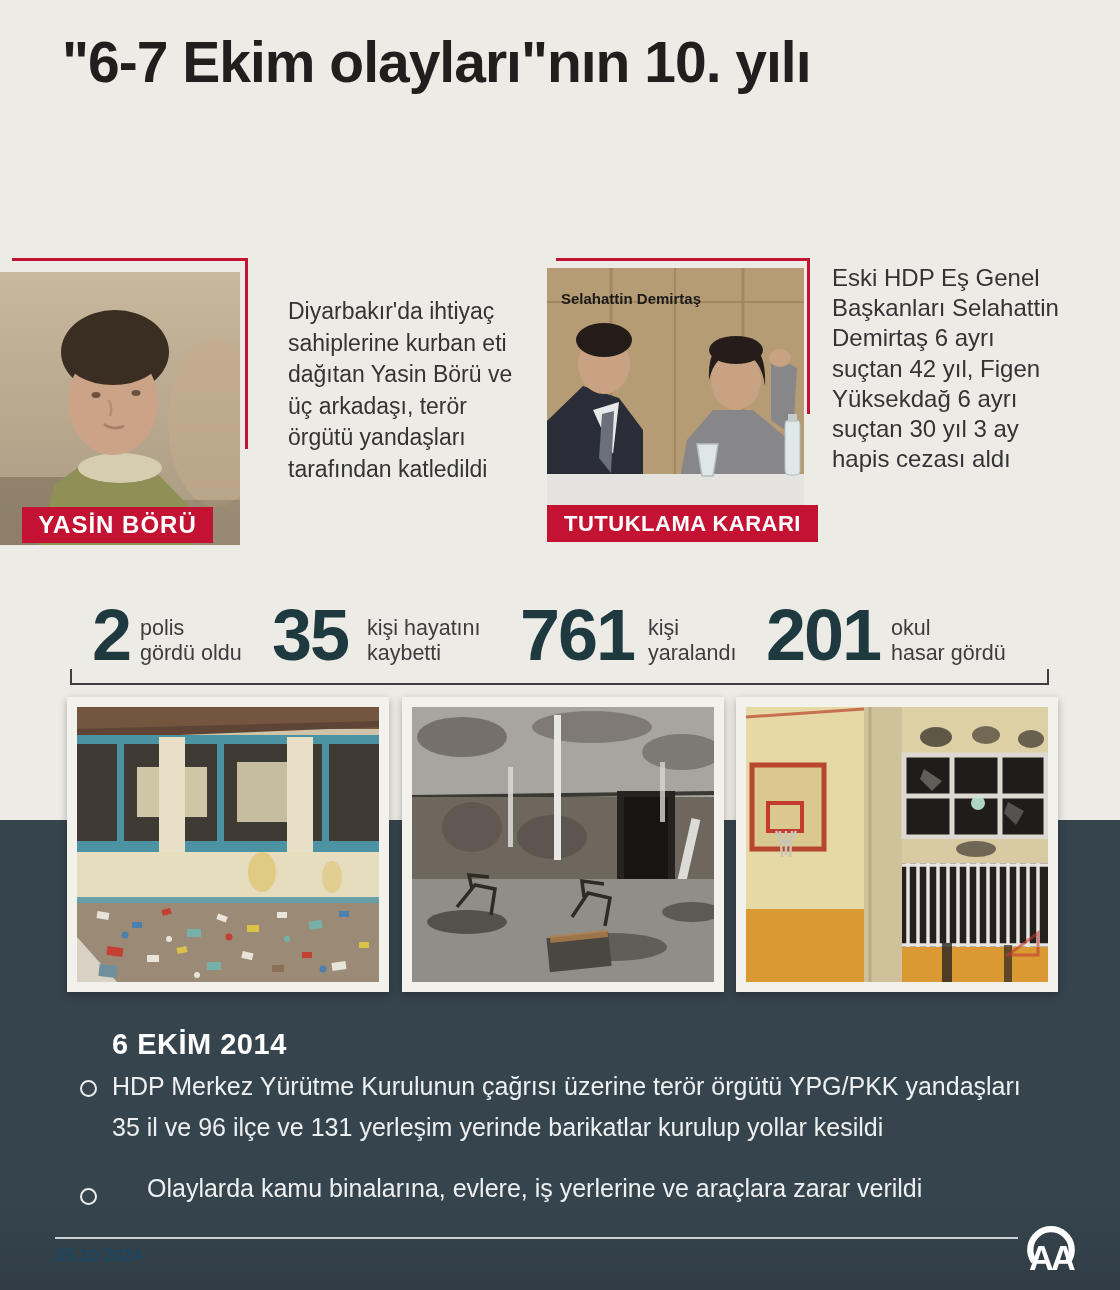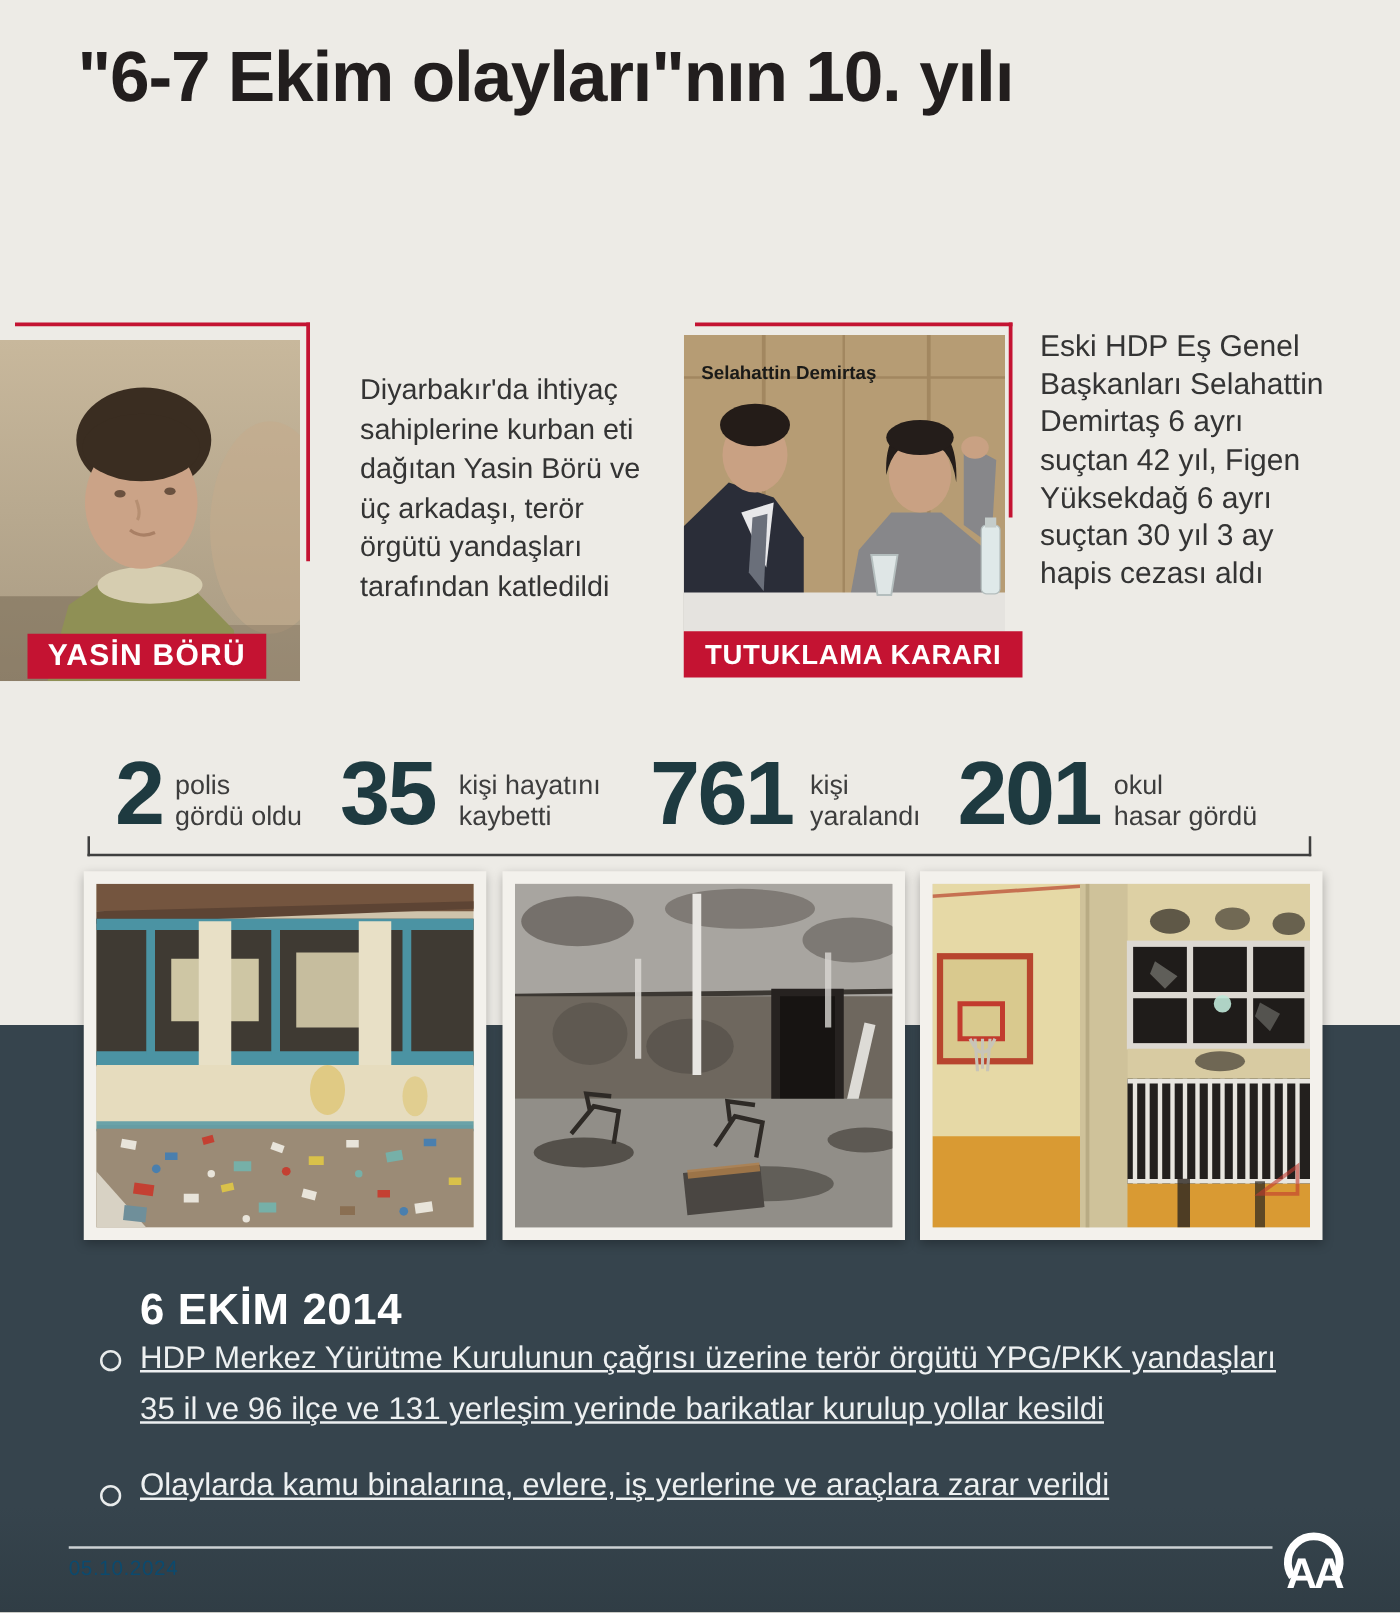--- a/index.html
+++ b/index.html
@@ -61,32 +61,32 @@
     background:linear-gradient(#36444d,#36444d 82%,#303d45);
   }
   
   .frame{
     position:absolute;top:697px;width:322px;height:295px;background:#f3f1ec;
     padding:10px;box-sizing:border-box;box-shadow:0 3px 8px rgba(0,0,0,.28);
   }
   .f1{left:67px;} .f2{left:402px;} .f3{left:736px;}
   
   .tl-heading{
-    position:absolute;left:112px;top:1028px;font-size:35px;font-weight:800;
+    position:absolute;left:112px;top:1028px;font-size:29px;font-weight:800;
     color:#fff;letter-spacing:.5px;
   }
   .bullet-circle{
     position:absolute;left:80px;width:13px;height:13px;border:2.5px solid #e9ecec;
     border-radius:50%;background:transparent;
   }
   .bc1{top:1080px;} .bc2{top:1188px;}
   .bullet-text{
-    position:absolute;left:112px;width:920px;font-size:25px;line-height:41px;color:#edf0f1;text-decoration:underline;
-  }
-  .bt1{top:1066px;} .bt2{top:1168px;}
+    position:absolute;left:112px;width:920px;font-size:25px;line-height:41px;color:#edf0f1;
+  }
+  .bt1{top:1066px;} .bt2{top:1168px;margin-left:35px;}
   
   .footer-line{position:absolute;left:55px;top:1237px;width:963px;height:2px;background:#ccd1d3;}
   .footer-date{position:absolute;left:55px;top:1246px;font-size:16.5px;color:#0c4a6e;letter-spacing:.5px;}
   .aa-logo{position:absolute;left:1024px;top:1218px;width:54px;height:60px;}
 </style>
 </head>
 <body>
 
 <div class="canvas">
 

